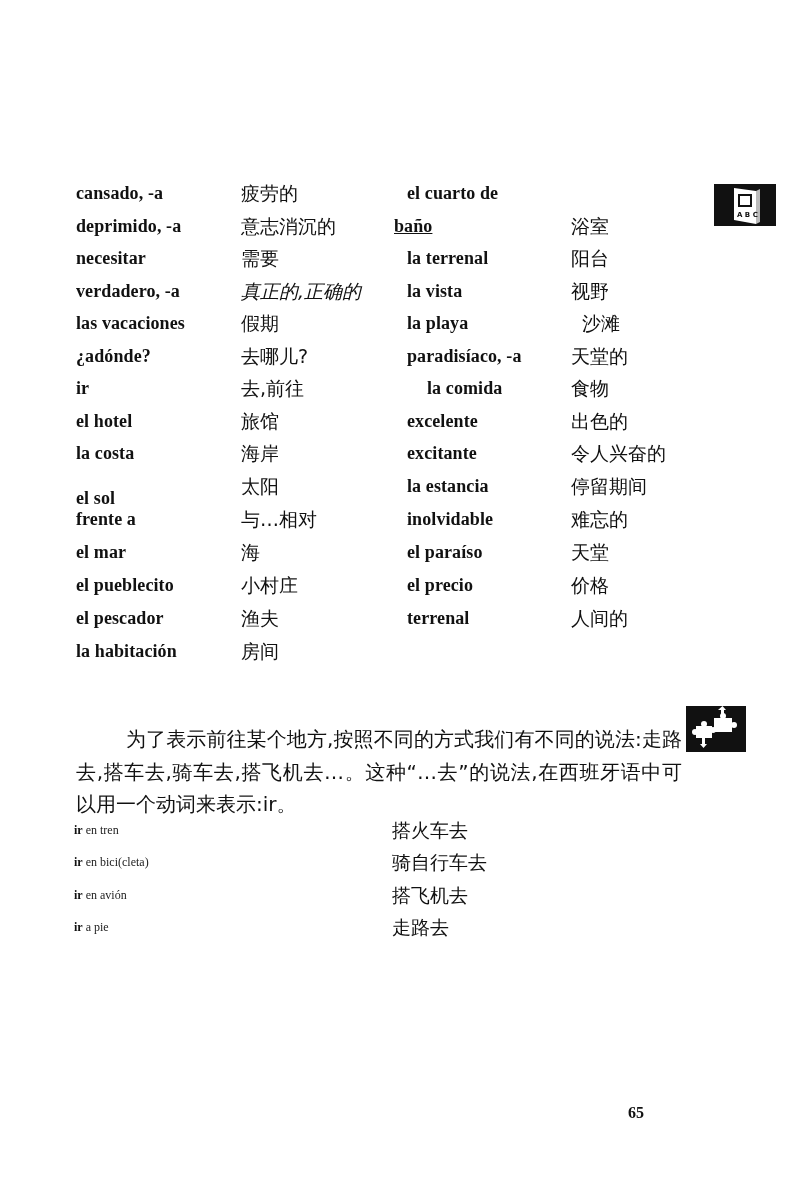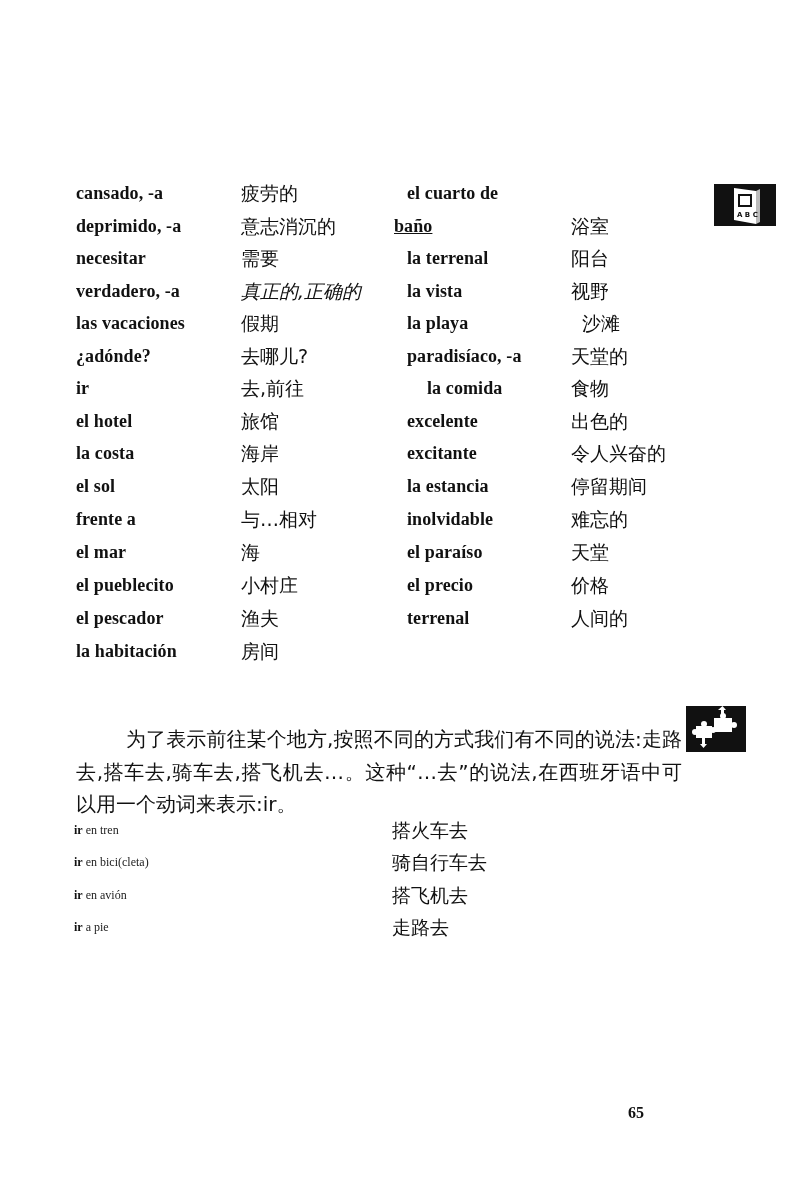--- a/index.html
+++ b/index.html
@@ -68,21 +68,21 @@
     </div>
   <div class="vocab-row" style="top:406px;">
       <span class="es" style="left:76px;">el hotel</span>
       <span class="zh" style="left:241px;text-align:center;">旅馆</span>
     </div>
   <div class="vocab-row" style="top:438px;">
       <span class="es" style="left:76px;">la costa</span>
       <span class="zh" style="left:241px;">海岸</span>
     </div>
   <div class="vocab-row" style="top:471px;">
-      <span class="es" style="left:76px;">el sol</span>
+      <span class="es" style="left:76px;margin-top:12px;">el sol</span>
       <span class="zh" style="left:241px;">太阳</span>
     </div>
   <div class="vocab-row" style="top:504px;">
       <span class="es" style="left:76px;">frente a</span>
       <span class="zh" style="left:241px;">与…相对</span>
     </div>
   <div class="vocab-row" style="top:537px;">
       <span class="es" style="left:76px;">el mar</span>
       <span class="zh" style="left:241px;">海</span>
     </div>

